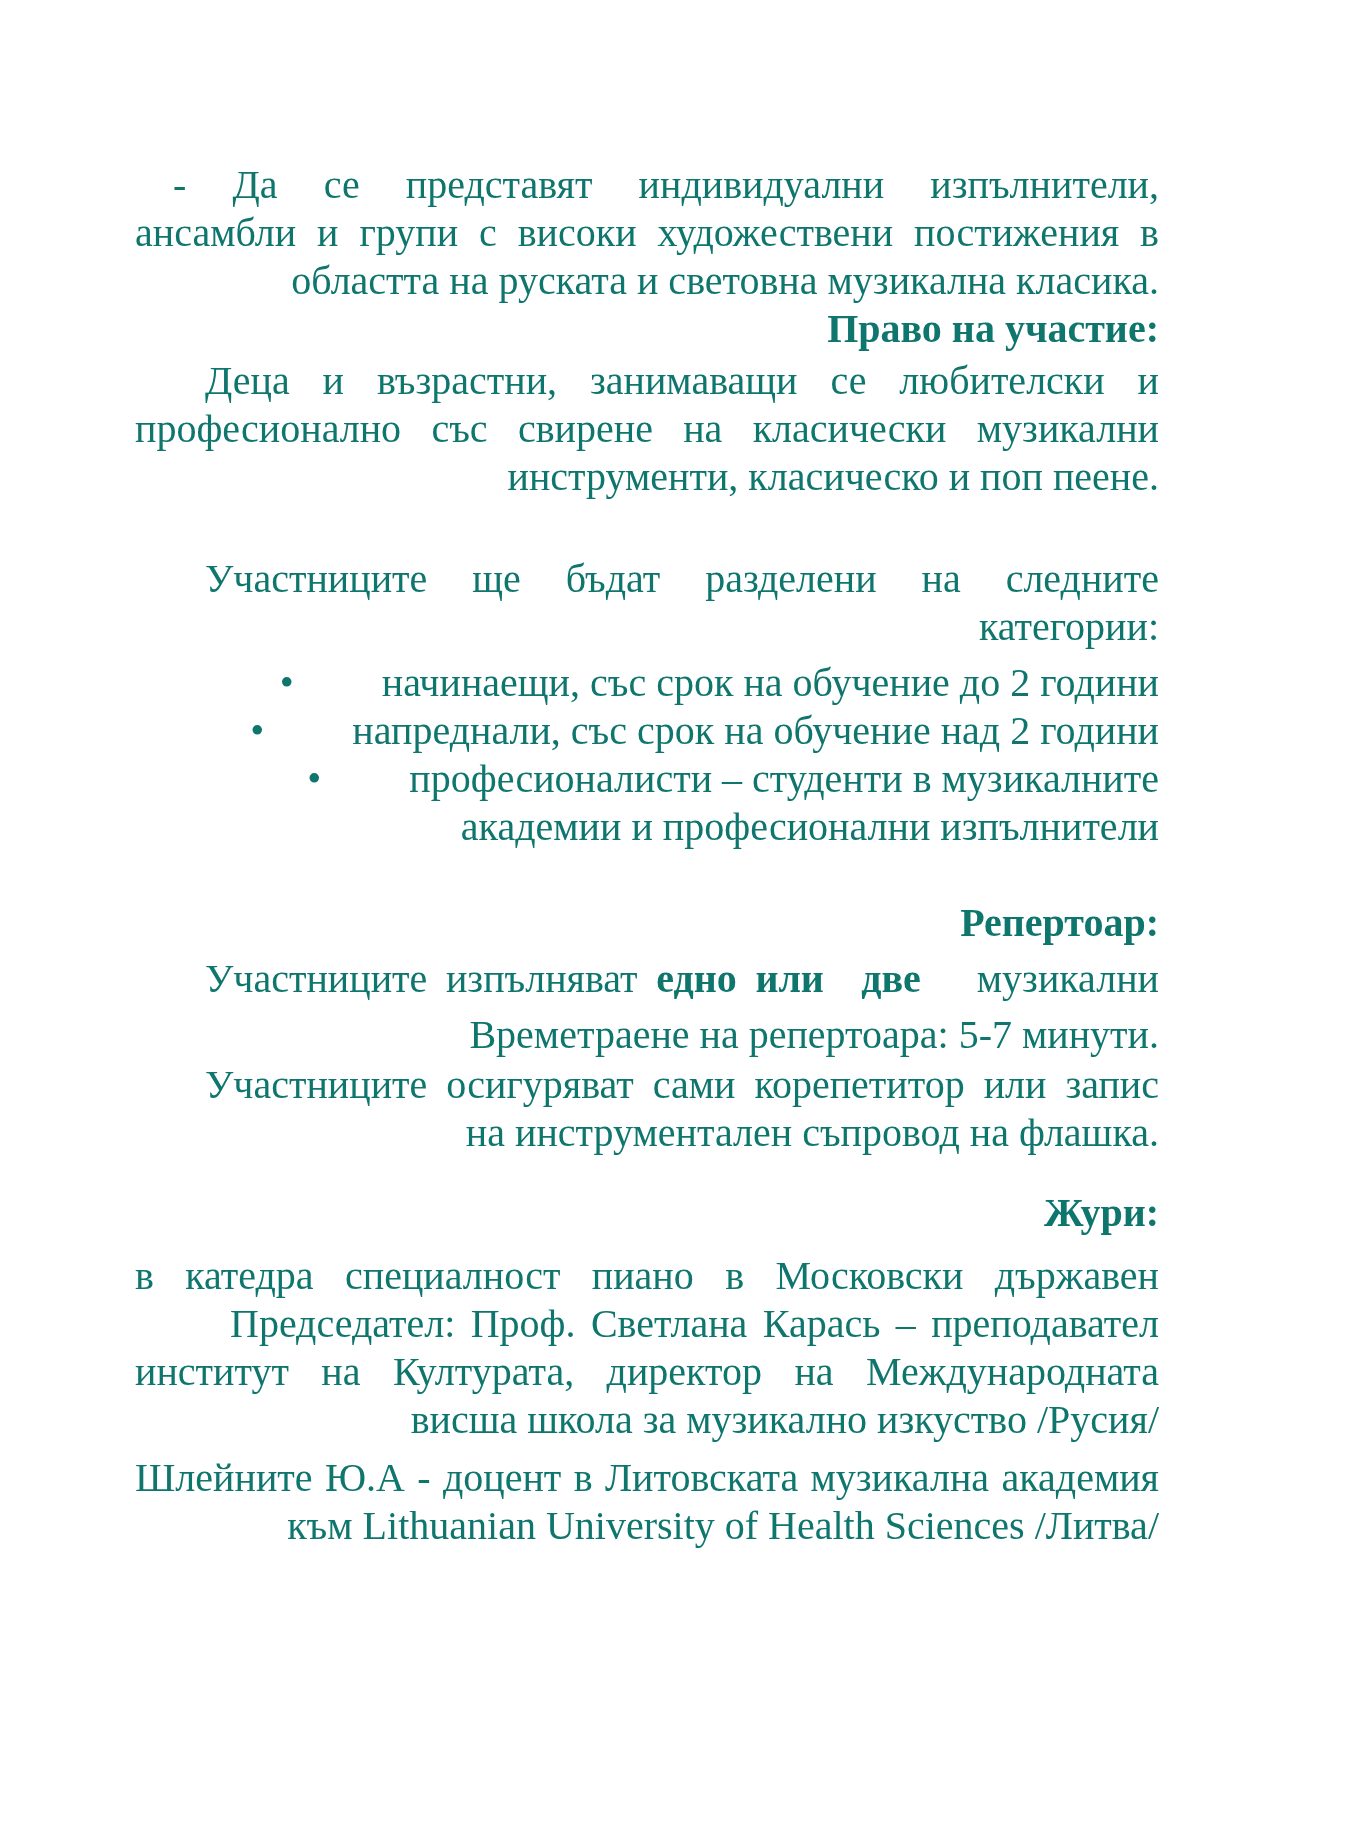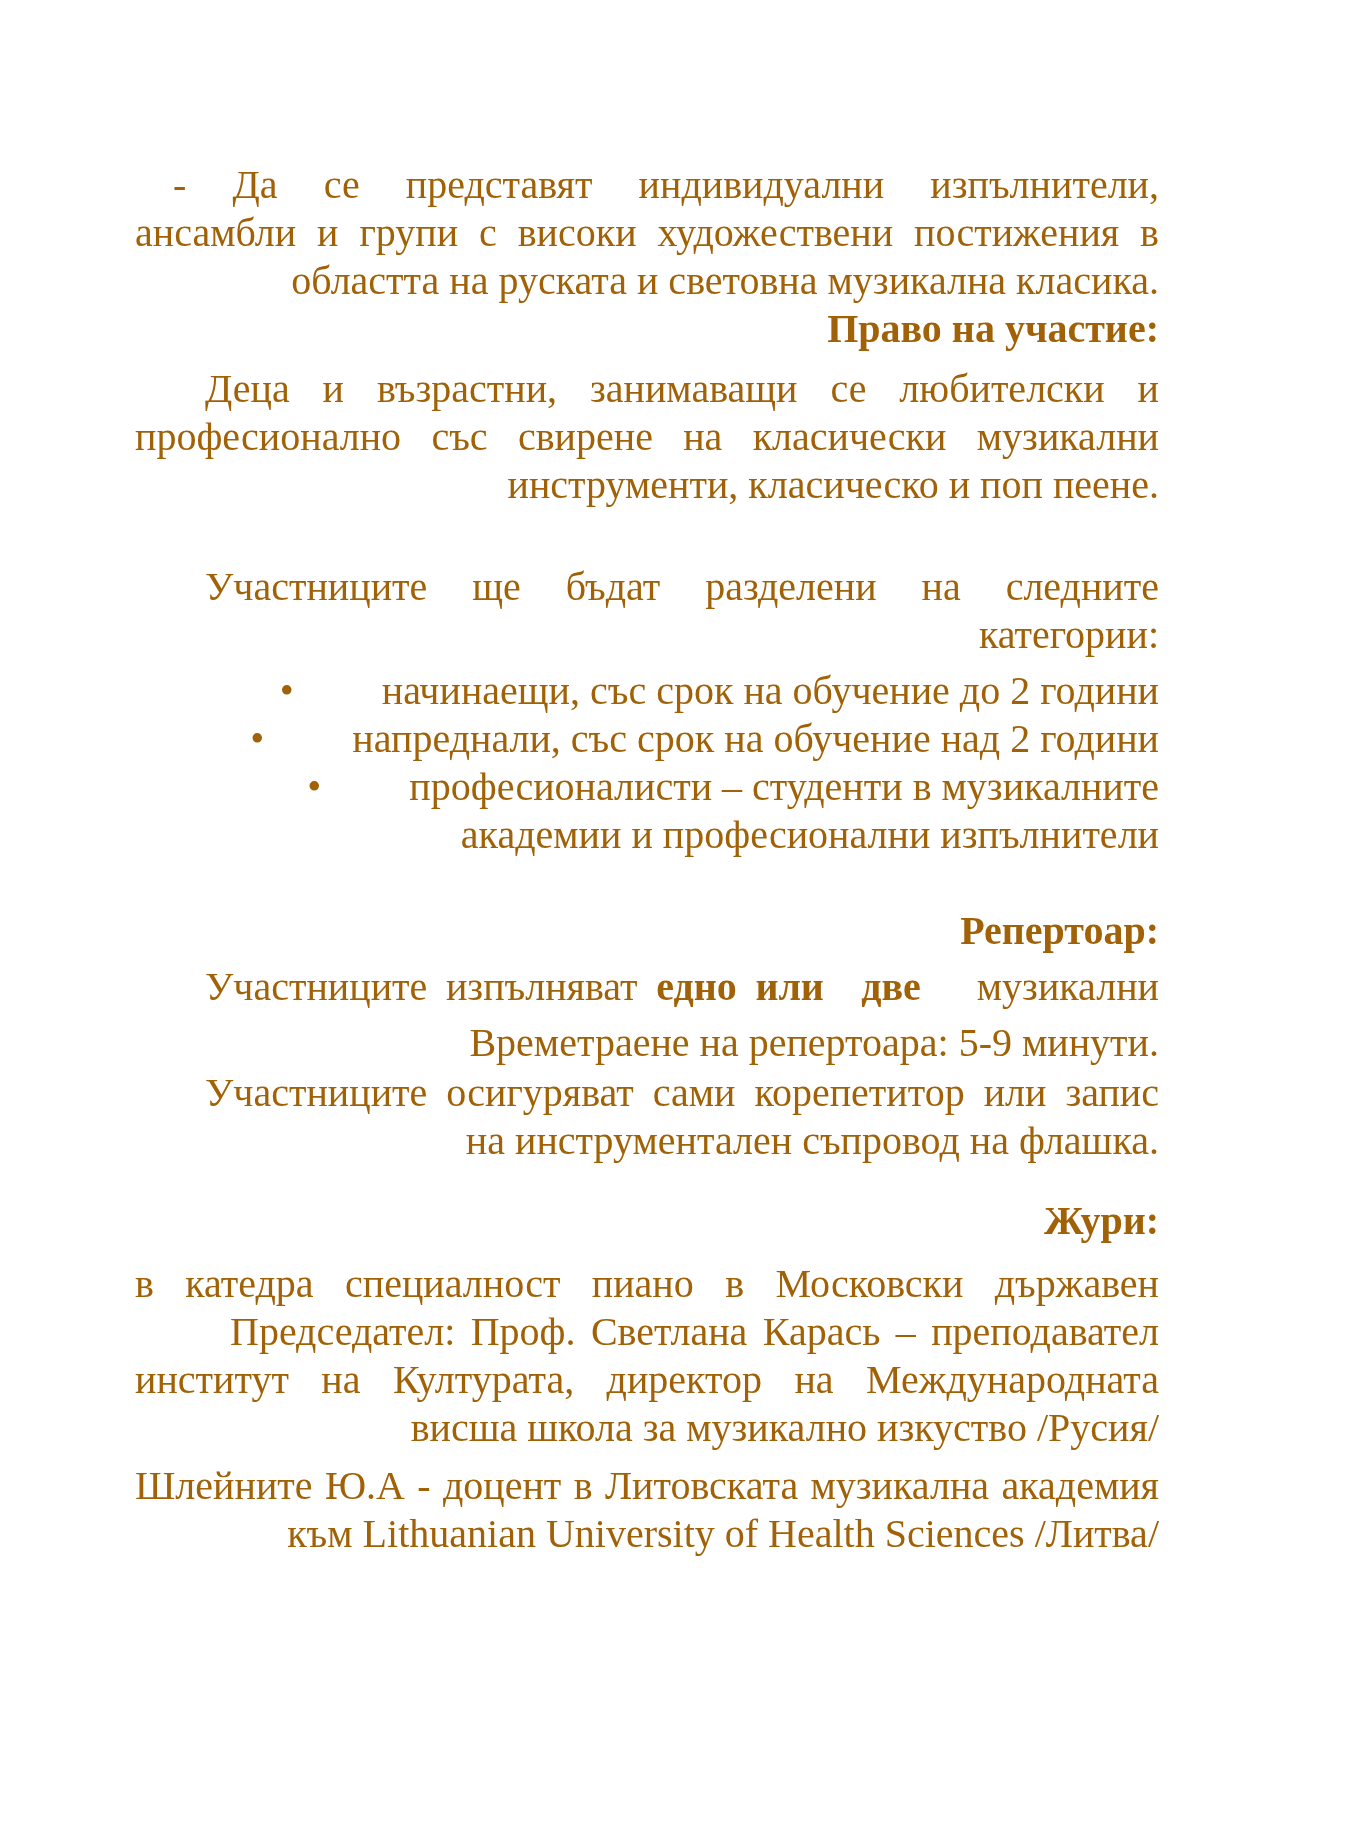--- a/index.html
+++ b/index.html
@@ -10,37 +10,37 @@
     overflow: hidden;
   }
   .doc {
     box-sizing: border-box;
     width: 1312px;
     height: 1836px;
     padding: 161px 153px 0 135px;
     font-family: "Liberation Serif", "DejaVu Serif", serif;
     font-size: 40px;
     line-height: 48px;
-    color: #a16207;
+    color: #0f766e;
     background: #ffffff;
   }
   
   .jl { text-align: justify; text-align-last: justify; }
   
   .ll { text-align: right; }
   
   .i1 { padding-left: 70px; }   
   .i2 { padding-left: 38px; }   
   .i3 { padding-left: 95px; }   
   .b  { font-weight: bold; }
   .bi { font-weight: bold; font-style: italic; }
   .sp47 { height: 47px; }
   .sp48 { height: 48px; }
   .sp32 { height: 32px; }
-  .h-pravo { margin-bottom: 12px; }
+  .h-pravo { margin-bottom: 4px; }
   .p-sledn { margin-top: 7px; }
   .bullets { margin-top: 8px; }
   .h-rep { margin-bottom: 8px; }
   .p-vreme { margin-top: 8px; }
   .p-korep { margin-top: 2px; }
   .h-juri { margin-bottom: 15px; }
   .p-shlein { margin-top: 10px; }
   .bullet-line { padding-left: 80px; }
   .tab { display: inline-block; width: 88px; }
 </style>
@@ -79,21 +79,21 @@
   </div>
 
   <div class="sp48"></div>
 
   <div class="ll i1 b h-rep">Репертоар:</div>
 
   <div>
     <div class="jl i1"><span>Участниците изпълняват </span><span class="b">едно или&nbsp; две</span><span>&nbsp;&nbsp; музикални</span></div>
   </div>
 
-  <div class="ll i1 p-vreme">Времетраене на репертоара: 5-9 минути.</div>
+  <div class="ll i1 p-vreme">Времетраене на репертоара: 5-7 минути.</div>
 
   <div class="p-korep">
     <div class="jl i1">Участниците осигуряват сами корепетитор или запис</div>
     <div class="ll">на инструментален съпровод на флашка.</div>
   </div>
 
   <div class="sp32"></div>
 
   <div class="ll i1 b h-juri">Жури:</div>
 

